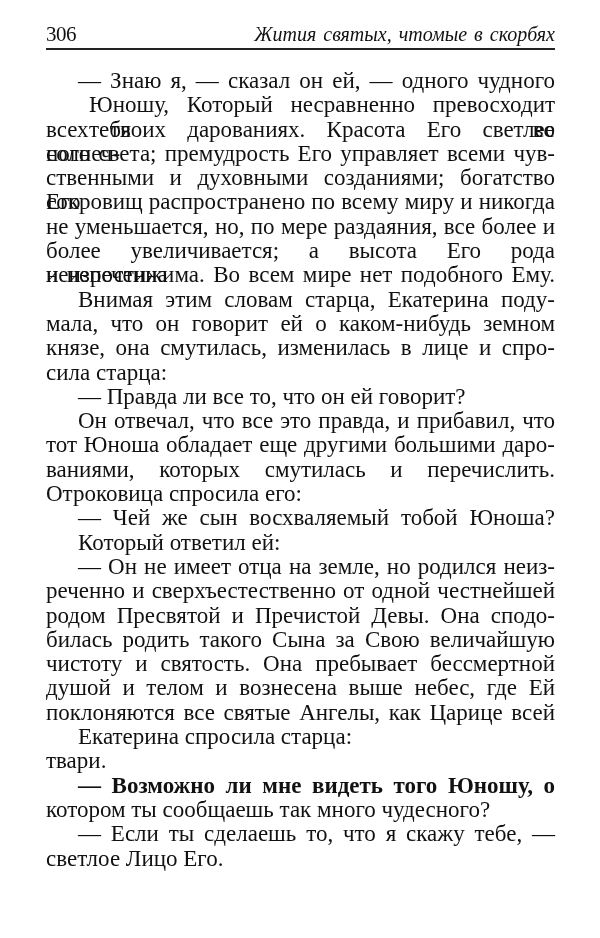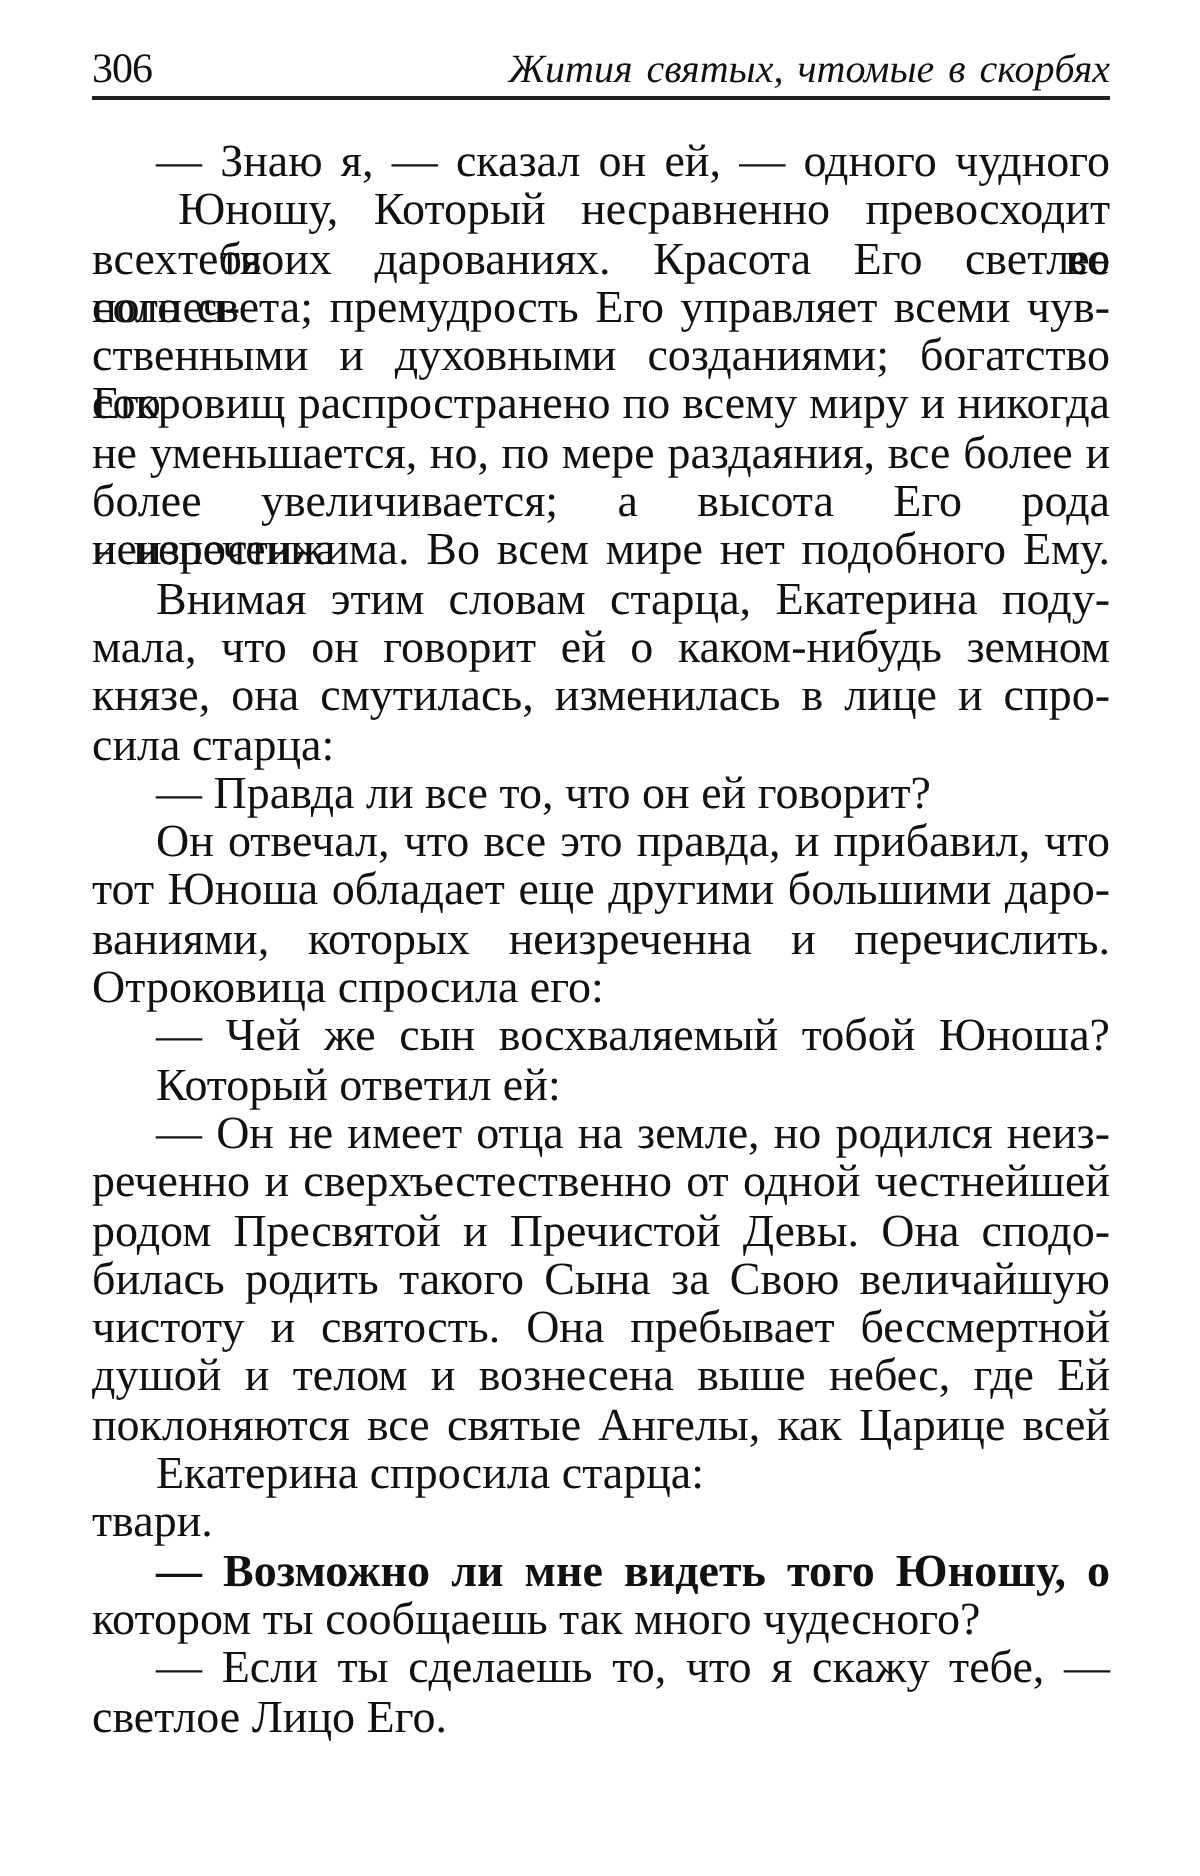--- a/index.html
+++ b/index.html
@@ -33,21 +33,21 @@
       <span class="ln" style="white-space: normal;">не уменьшается, но, по мере раздаяния, все более и</span>
       <span class="ln" style="white-space: normal;">более увеличивается; а высота Его рода неизреченна</span>
       <span class="ln" style="white-space: normal;">и непостижима. Во всем мире нет подобного Ему.</span>
       <span class="ln indent" style="white-space: normal;">Внимая этим словам старца, Екатерина поду-</span>
       <span class="ln" style="white-space: normal;">мала, что он говорит ей о каком-нибудь земном</span>
       <span class="ln" style="white-space: normal;">князе, она смутилась, изменилась в лице и спро-</span>
       <span class="ln end">сила старца:</span>
       <span class="ln indent end">— Правда ли все то, что он ей говорит?</span>
       <span class="ln indent" style="white-space: normal;">Он отвечал, что все это правда, и прибавил, что</span>
       <span class="ln" style="white-space: normal;">тот Юноша обладает еще другими большими даро-</span>
-      <span class="ln" style="white-space: normal;">ваниями, которых неизреченна и перечислить.</span>
+      <span class="ln" style="white-space: normal;">ваниями, которых смутилась и перечислить.</span>
       <span class="ln end">Отроковица спросила его:</span>
       <span class="ln indent" style="white-space: normal;">— Чей же сын восхваляемый тобой Юноша?</span>
       <span class="ln indent end">Который ответил ей:</span>
       <span class="ln indent" style="white-space: normal;">— Он не имеет отца на земле, но родился неиз-</span>
       <span class="ln" style="white-space: normal;">реченно и сверхъестественно от одной честнейшей</span>
       <span class="ln" style="white-space: normal;">родом Пресвятой и Пречистой Девы. Она сподо-</span>
       <span class="ln" style="white-space: normal;">билась родить такого Сына за Свою величайшую</span>
       <span class="ln" style="white-space: normal;">чистоту и святость. Она пребывает бессмертной</span>
       <span class="ln" style="white-space: normal;">душой и телом и вознесена выше небес, где Ей</span>
       <span class="ln" style="white-space: normal;">поклоняются все святые Ангелы, как Царице всей</span>

